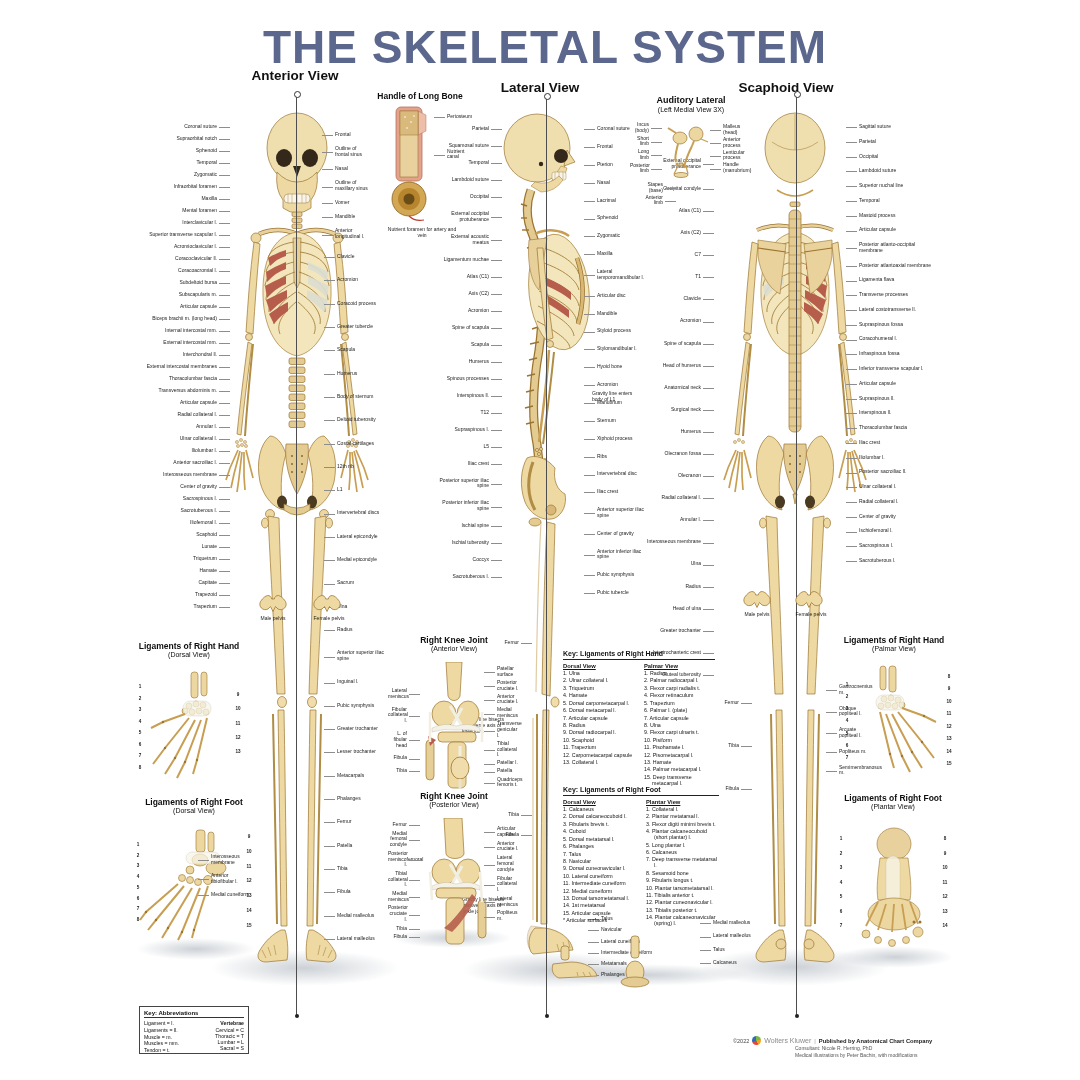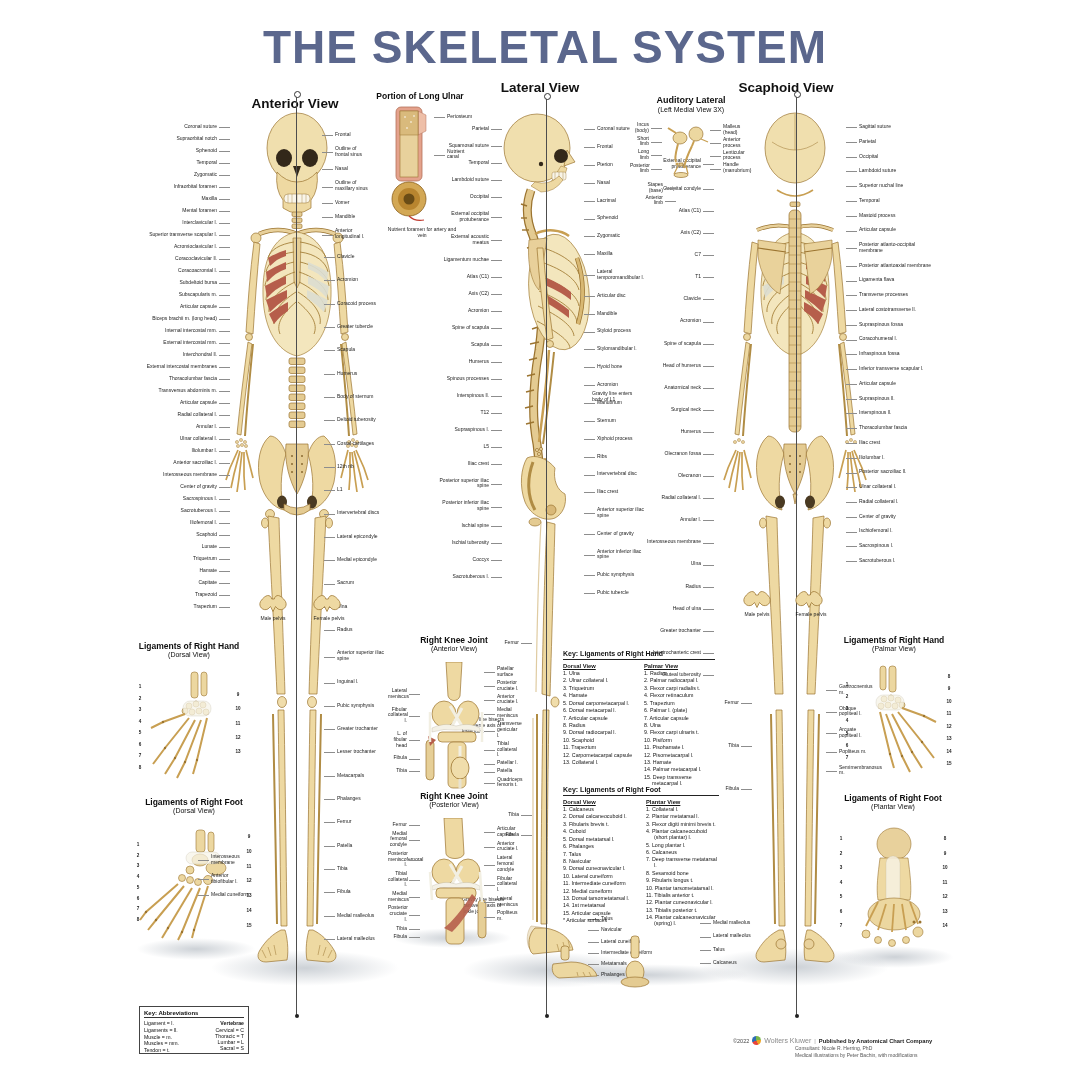--- a/index.html
+++ b/index.html
@@ -47,21 +47,21 @@
   .cr-pub{font-weight:bold;color:#222;font-size:5.8px}
   .cr-sub{margin-left:62px;color:#555;font-size:5px;line-height:1.35}
 </style>
 </head>
 <body>
 
 <div id="poster">
 
   <div class="abs ttl" style="top:20px;left:5px">THE SKELETAL SYSTEM</div>
 
-  <div class="abs vh" style="top:96px;left:215px;width:160px">Anterior View</div>
+  <div class="abs vh" style="top:68px;left:215px;width:160px">Anterior View</div>
   <div class="abs vh" style="top:80px;left:460px;width:160px">Lateral View</div>
   <div class="abs vh" style="top:80px;left:706px;width:160px">Scaphoid View</div>
 
   <div class="abs shadow" style="left:210px;top:950px;width:190px;height:36px"></div>
   <div class="abs shadow" style="left:462px;top:952px;width:180px;height:36px"></div>
   <div class="abs shadow" style="left:700px;top:948px;width:190px;height:38px"></div>
   <div class="abs shadow" style="left:136px;top:938px;width:120px;height:22px"></div>
   <div class="abs shadow" style="left:836px;top:946px;width:118px;height:22px"></div>
   <div class="abs shadow" style="left:392px;top:928px;width:120px;height:20px"></div>
   <div class="abs shadow" style="left:540px;top:964px;width:210px;height:22px"></div>
@@ -633,21 +633,21 @@
   <svg class="abs" style="left:740px;top:590px" width="34" height="20" viewBox="0 0 24 16">
     <path d="M2,6 C6,0 10,0 11,4 L13,4 C14,0 18,0 22,6 C24,10 20,14 16,12 L14,10 L12,14 L10,10 L8,12 C4,14 0,10 2,6 Z" fill="#eed9a2" stroke="#9b7430" stroke-width="0.6"></path>
   </svg>
   <div class="abs pcap" style="left:734px;top:611px;width:46px">Male pelvis</div>
   <svg class="abs" style="left:792px;top:590px" width="34" height="20" viewBox="0 0 24 16">
     <path d="M2,6 C6,0 10,0 11,4 L13,4 C14,0 18,0 22,6 C24,10 20,14 16,12 L14,10 L12,14 L10,10 L8,12 C4,14 0,10 2,6 Z" fill="#eed9a2" stroke="#9b7430" stroke-width="0.6"></path>
   </svg>
   <div class="abs pcap" style="left:786px;top:611px;width:50px">Female pelvis</div>
 
   <div class="abs" style="left:372px;top:92px;width:96px;height:152px">
-    <div class="inset-title">Portion of Long Ulnar</div>
+    <div class="inset-title">Handle of Long Bone</div>
     <svg class="abs" style="left:8px;top:13px" width="62" height="118" viewBox="0 0 62 118">
       <rect x="16" y="2" width="26" height="74" rx="5" fill="#e4a28c" stroke="#b4725c" stroke-width="0.8"></rect>
       <path d="M38,6 L46,10 L46,26 L38,30 Z" fill="#eebfa8" stroke="#b4725c" stroke-width="0.5"></path>
       <rect x="20" y="6" width="18" height="66" fill="#e8d19c" stroke="#9b7430" stroke-width="0.6"></rect>
       <rect x="20" y="6" width="18" height="24" fill="#d9ba7c" stroke="#9b7430" stroke-width="0.5"></rect>
       <circle cx="25" cy="12" r="0.8" fill="#fff"></circle>
         <circle cx="31" cy="17" r="0.8" fill="#fff"></circle>
       <circle cx="27" cy="23" r="0.8" fill="#fff"></circle>
         <circle cx="34" cy="11" r="0.8" fill="#fff"></circle>
       <ellipse cx="29" cy="94" rx="17" ry="17" fill="#d3a855" stroke="#8a5f1d" stroke-width="0.8"></ellipse>

